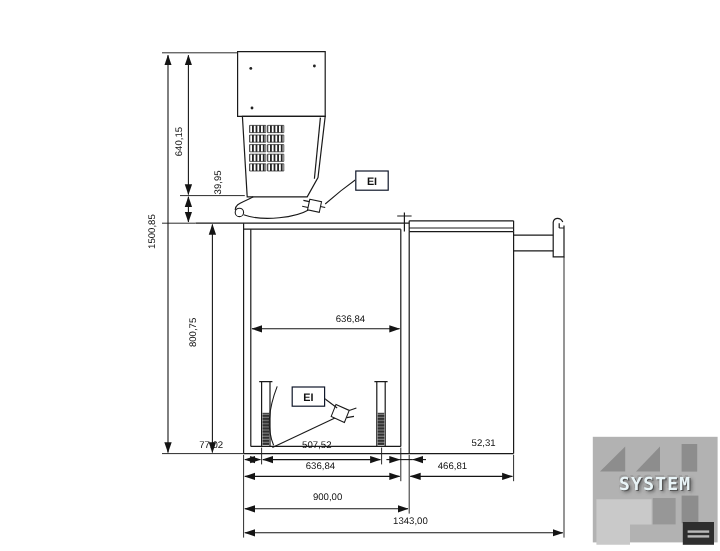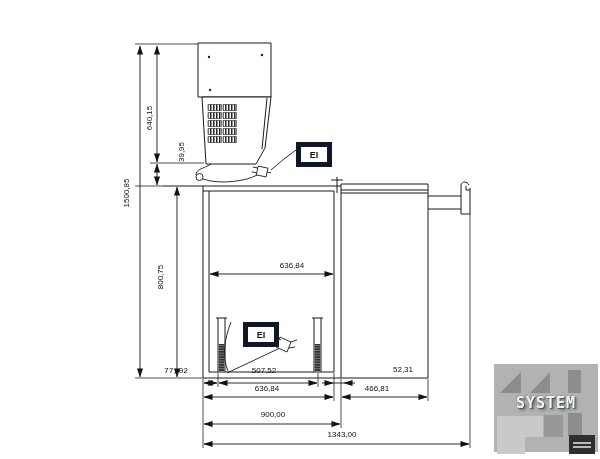--- a/index.html
+++ b/index.html
@@ -15,21 +15,21 @@
     position:absolute; left:526px; top:3px;
     font-size:25px; font-weight:700; color:#000; letter-spacing:.5px;
   }
   .dim {
     position:absolute; font-size:8px; line-height:1; color:#111;
     white-space:nowrap; transform:translate(-50%,-50%);
   }
   .vdim { transform:translate(-50%,-50%) rotate(-90deg); }
 
   .ei {
-    position:absolute; width:26px; height:15px; border:5px solid #0f172a;
+    position:absolute; width:26px; height:15px; border:1px solid #0f172a;
     background:#fff; display:flex; align-items:center; justify-content:center;
     font-size:9px; font-weight:700; color:#111;
   }
 
   .logo {
     position:absolute; left:494px; top:364px; width:104px; height:88px;
     background:#b2b2b2;
   }
   .logo-text {
     position:absolute; left:0; right:0; top:30px; text-align:center;
@@ -156,21 +156,21 @@
       <line x1="204" y1="444" x2="469" y2="444" marker-start="url(#arr)" marker-end="url(#arr)"></line>
     </g>
   </svg>
 
 
   <div class="dim vdim" style="left:150px; top:118px;">640,15</div>
   <div class="dim vdim" style="left:182px; top:152px;">39,95</div>
   <div class="dim vdim" style="left:127px; top:193px;">1500,85</div>
   <div class="dim vdim" style="left:161px; top:277px;">800,75</div>
   <div class="dim" style="left:292px; top:266px;">636,84</div>
-  <div class="dim" style="left:176px; top:371px;font-family:Liberation Mono, monospace;">77,02</div>
+  <div class="dim" style="left:176px; top:371px;">77,02</div>
   <div class="dim" style="left:264px; top:371px;text-align:right;">507,52</div>
   <div class="dim" style="left:383px; top:370px;margin-left:20px;">52,31</div>
   <div class="dim" style="left:267px; top:389px;">636,84</div>
   <div class="dim" style="left:377px; top:389px;">466,81</div>
   <div class="dim" style="left:273px; top:415px;">900,00</div>
   <div class="dim" style="left:342px; top:435px;">1343,00</div>
 
   <div class="ei" style="left:296px; top:142px;">EI</div>
   <div class="ei" style="left:243px; top:322px;">EI</div>
 

